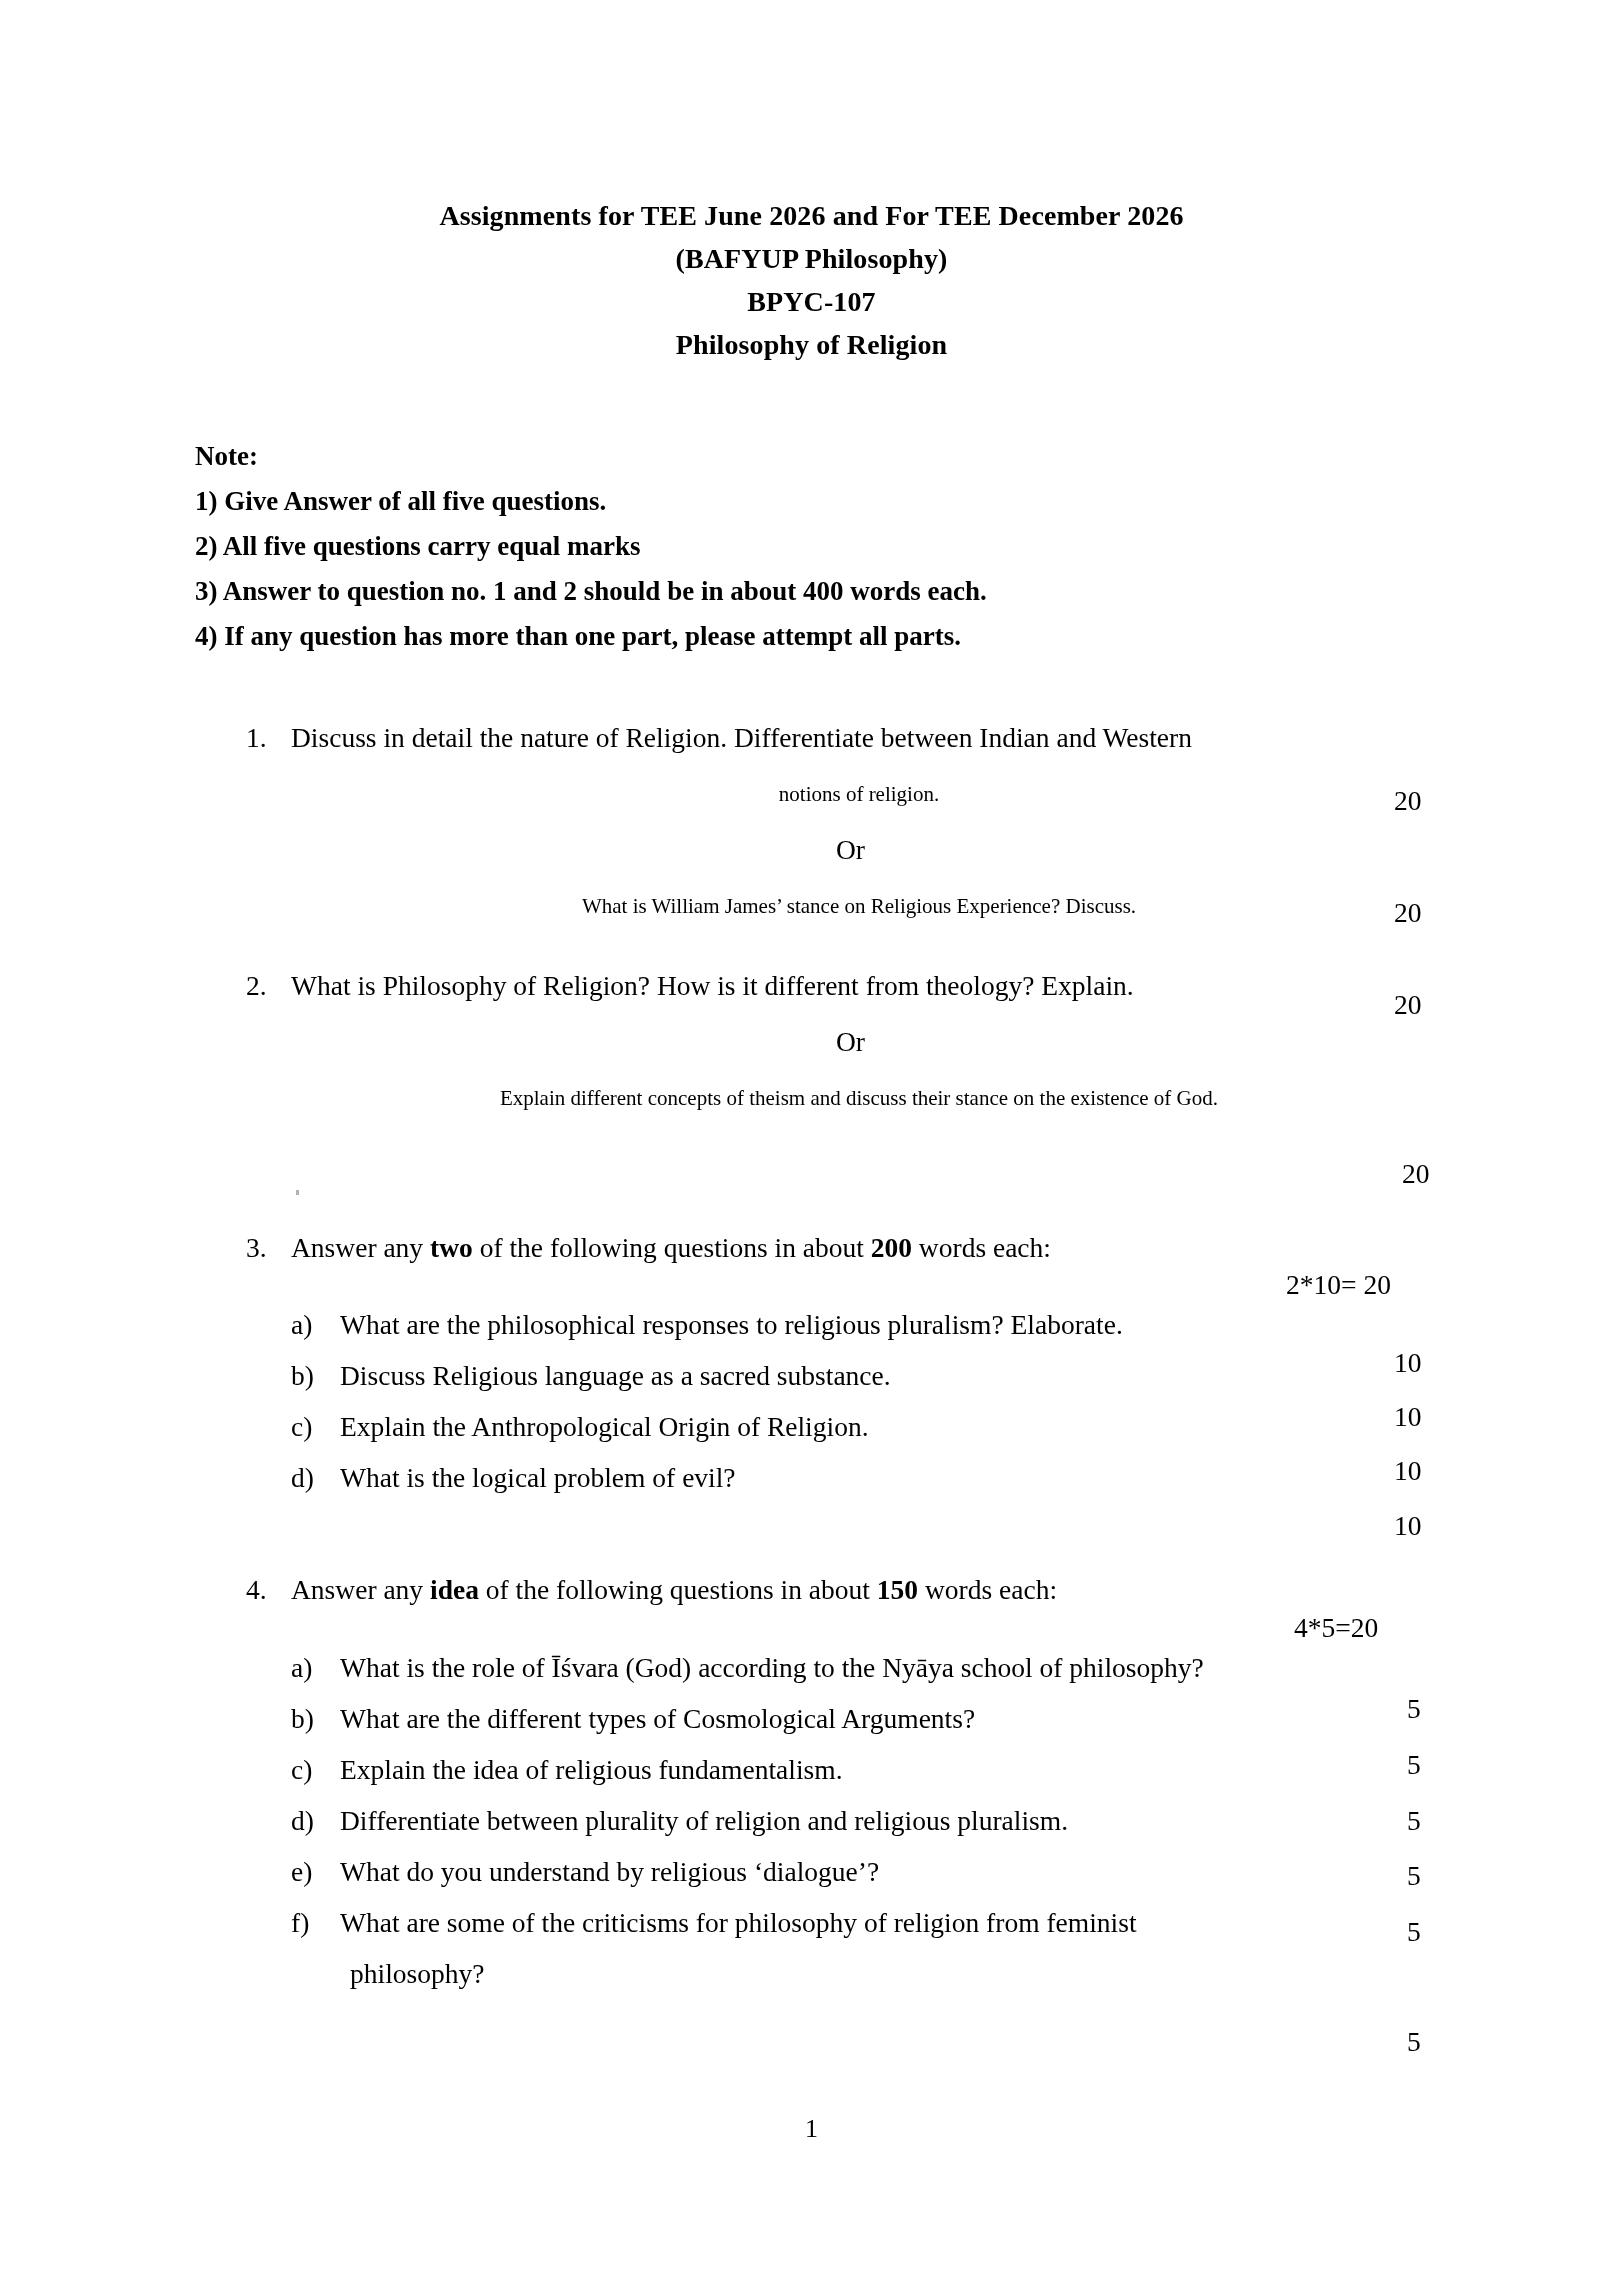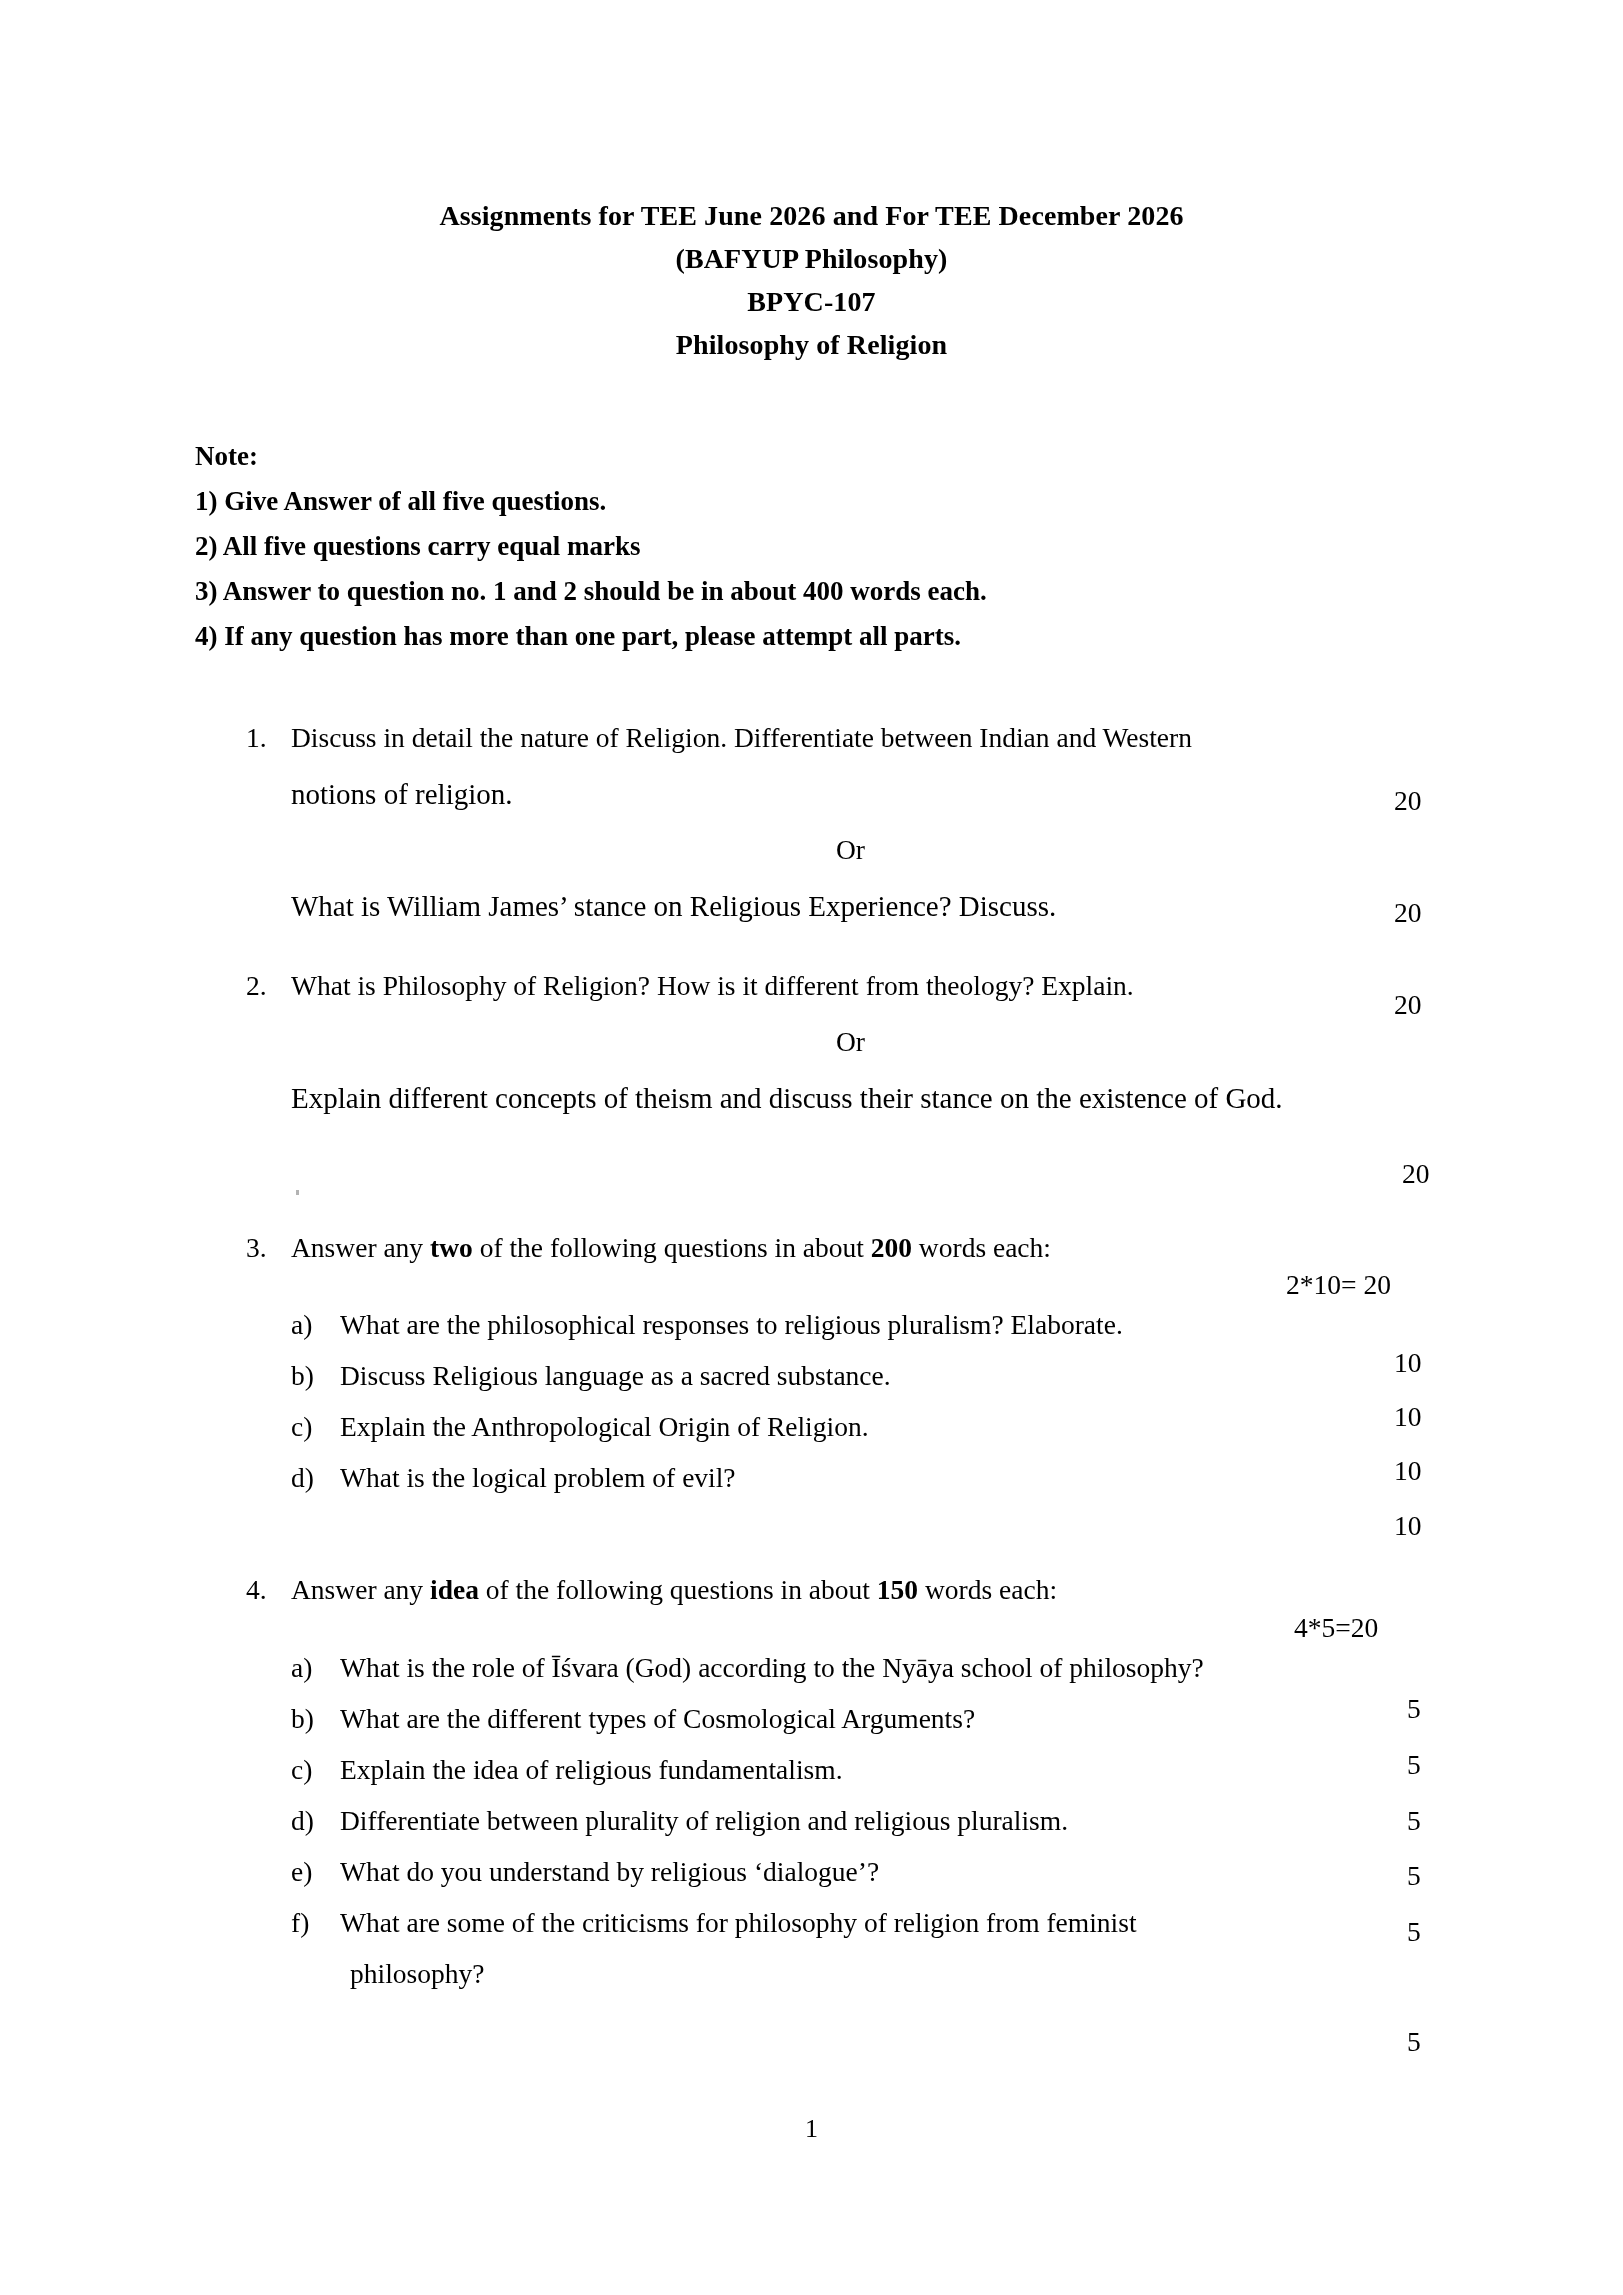--- a/index.html
+++ b/index.html
@@ -80,23 +80,24 @@
     text-align: left;
   }
   .q-num.indented {
     left: 246px;
   }
 
   
   .q-cont {
     padding-left: 291px;
     padding-right: 196px;
-    font-size: 29px;
+    font-size: 21px;
     line-height: 56px;
     white-space: nowrap;
+    text-align: center;
   }
 
   
   .or-line {
     padding-left: 0;
     font-size: 27.5px;
     line-height: 56px;
     text-align: center;
     width: 1701px;
     margin-left: 0;

